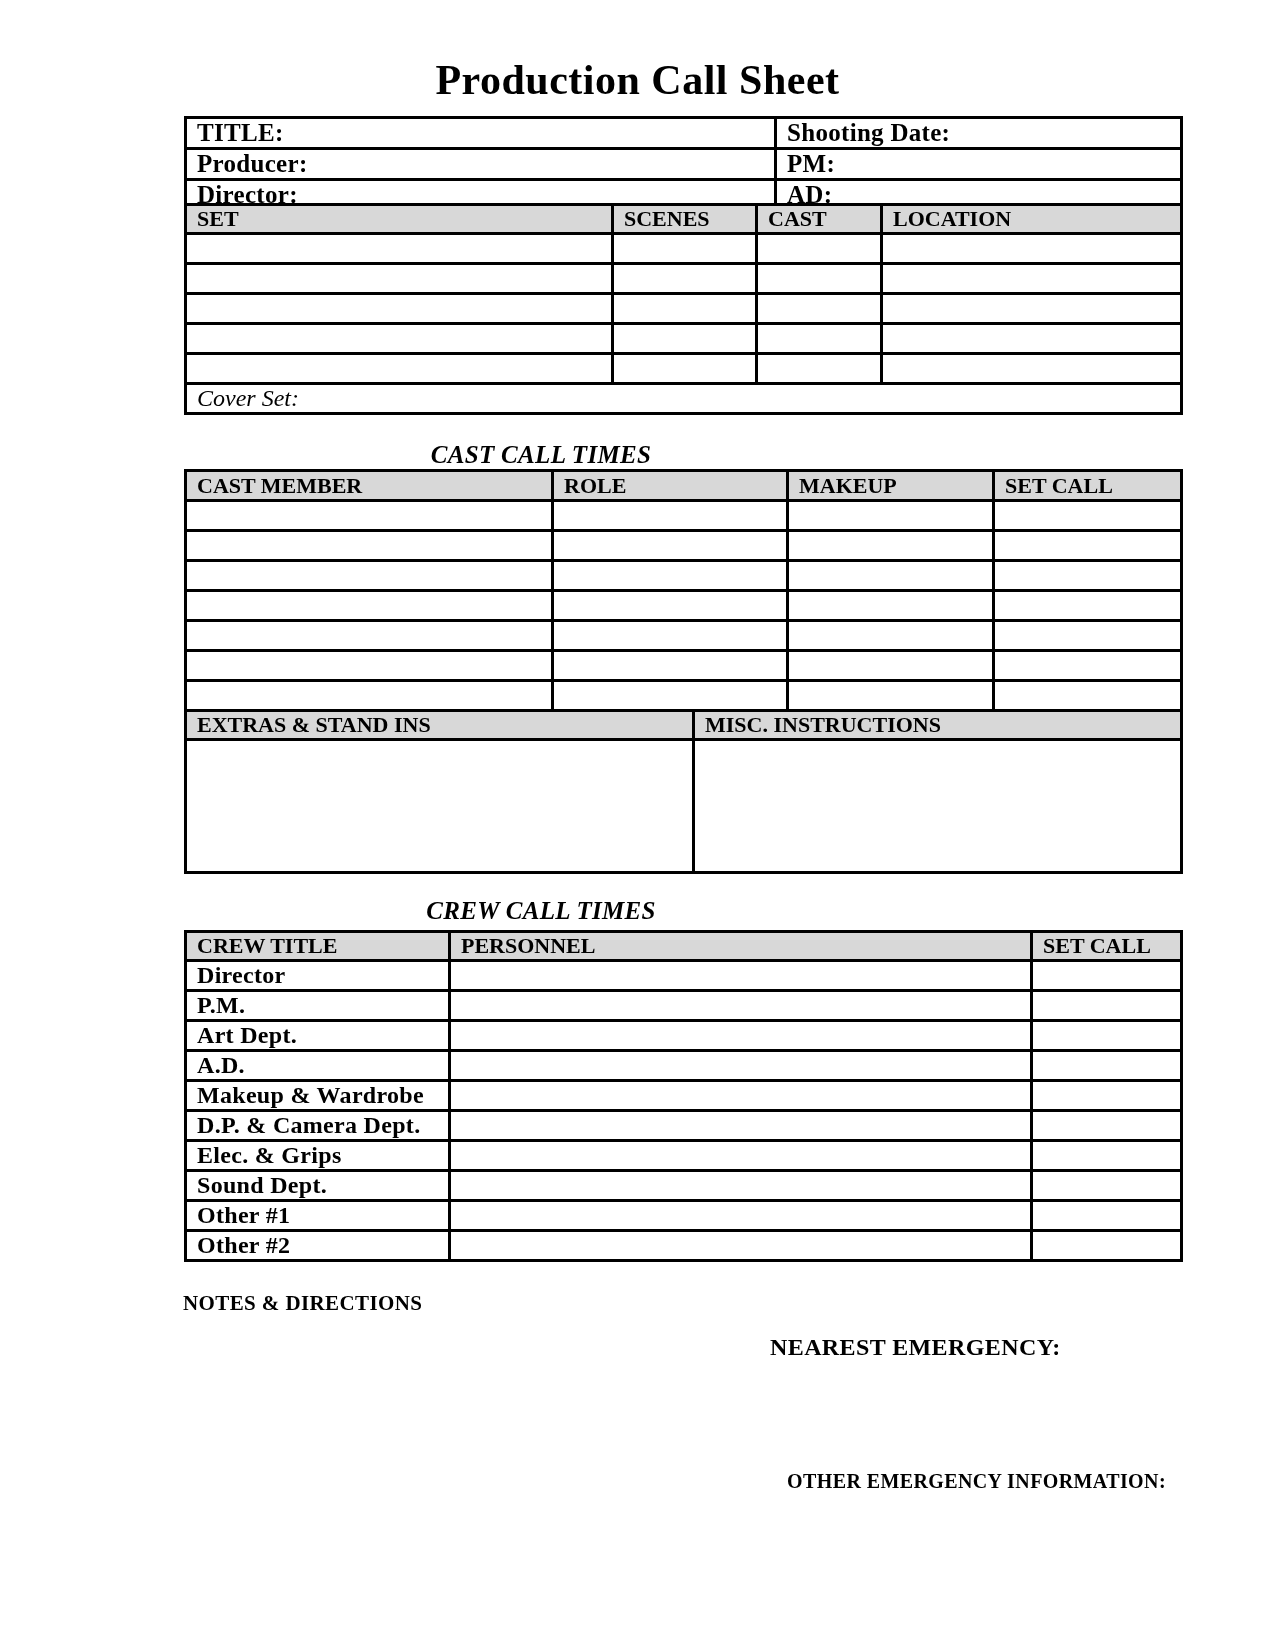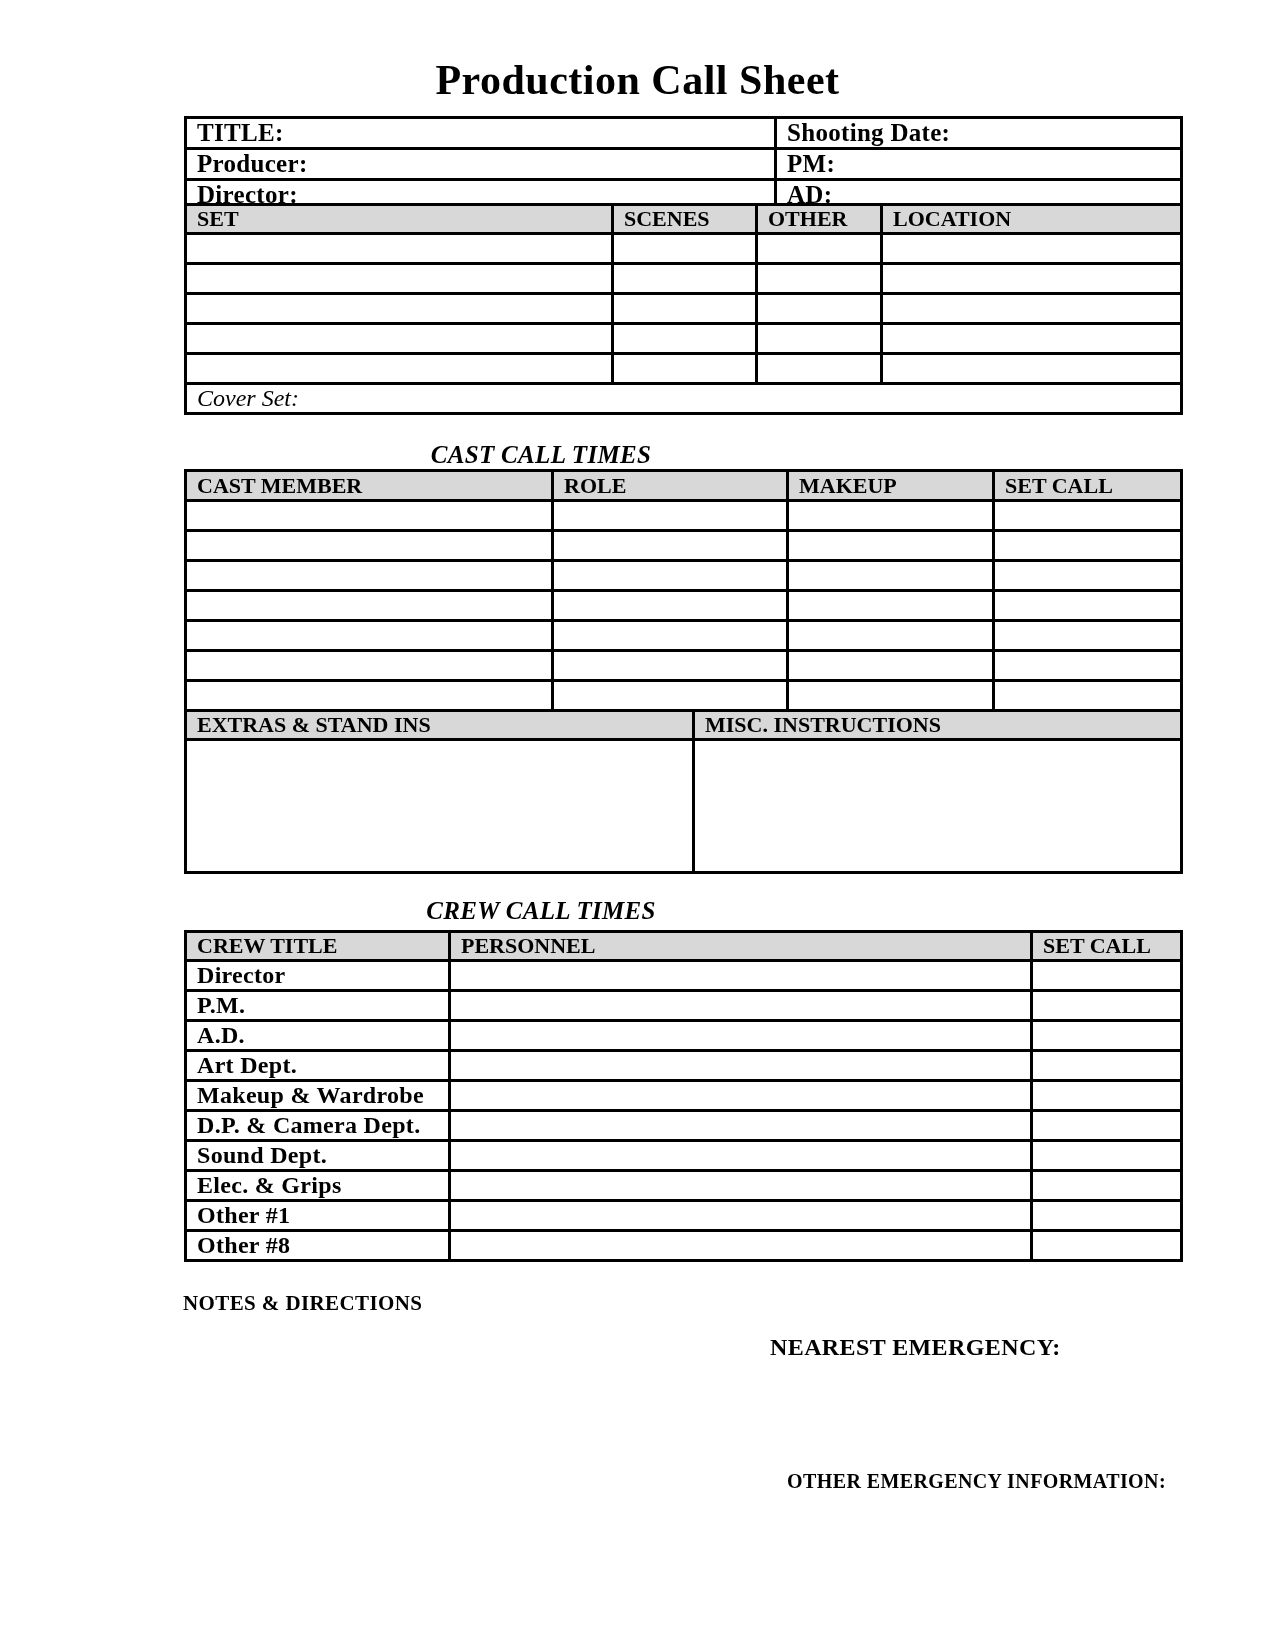--- a/index.html
+++ b/index.html
@@ -93,21 +93,21 @@
     <colgroup>
         <col style="width:427px">
         <col style="width:144px">
         <col style="width:125px">
         <col style="width:300px">
       </colgroup>
     <tbody>
         <tr>
       <td class="hdr">SET</td>
       <td class="hdr">SCENES</td>
-      <td class="hdr">OTHER</td>
+      <td class="hdr">CAST</td>
       <td class="hdr">LOCATION</td>
     </tr>
     </tbody>
       <tbody>
         <tr>
           <td class="blank"></td>
           <td class="blank"></td>
           <td class="blank"></td>
           <td class="blank"></td>
         </tr>
@@ -243,56 +243,56 @@
           <td class="lbl">Director</td>
           <td></td>
           <td></td>
         </tr>
         <tr>
           <td class="lbl">P.M.</td>
           <td></td>
           <td></td>
         </tr>
         <tr>
+          <td class="lbl">Art Dept.</td>
+          <td></td>
+          <td></td>
+        </tr>
+        <tr>
           <td class="lbl">A.D.</td>
           <td></td>
           <td></td>
         </tr>
         <tr>
-          <td class="lbl">Art Dept.</td>
-          <td></td>
-          <td></td>
-        </tr>
-        <tr>
           <td class="lbl">Makeup &amp; Wardrobe</td>
           <td></td>
           <td></td>
         </tr>
         <tr>
           <td class="lbl">D.P. &amp; Camera Dept.</td>
           <td></td>
           <td></td>
         </tr>
         <tr>
+          <td class="lbl">Elec. &amp; Grips</td>
+          <td></td>
+          <td></td>
+        </tr>
+        <tr>
           <td class="lbl">Sound Dept.</td>
           <td></td>
           <td></td>
         </tr>
         <tr>
-          <td class="lbl">Elec. &amp; Grips</td>
-          <td></td>
-          <td></td>
-        </tr>
-        <tr>
           <td class="lbl">Other #1</td>
           <td></td>
           <td></td>
         </tr>
         <tr>
-          <td class="lbl">Other #8</td>
+          <td class="lbl">Other #2</td>
           <td></td>
           <td></td>
         </tr>
       </tbody>
   </table>
 
   <div class="free-label" id="notes-label">NOTES &amp; DIRECTIONS</div>
   <div class="free-label" id="hospital-label">NEAREST EMERGENCY:</div>
   <div class="free-label" id="emergency-label">OTHER EMERGENCY INFORMATION:</div>
 

